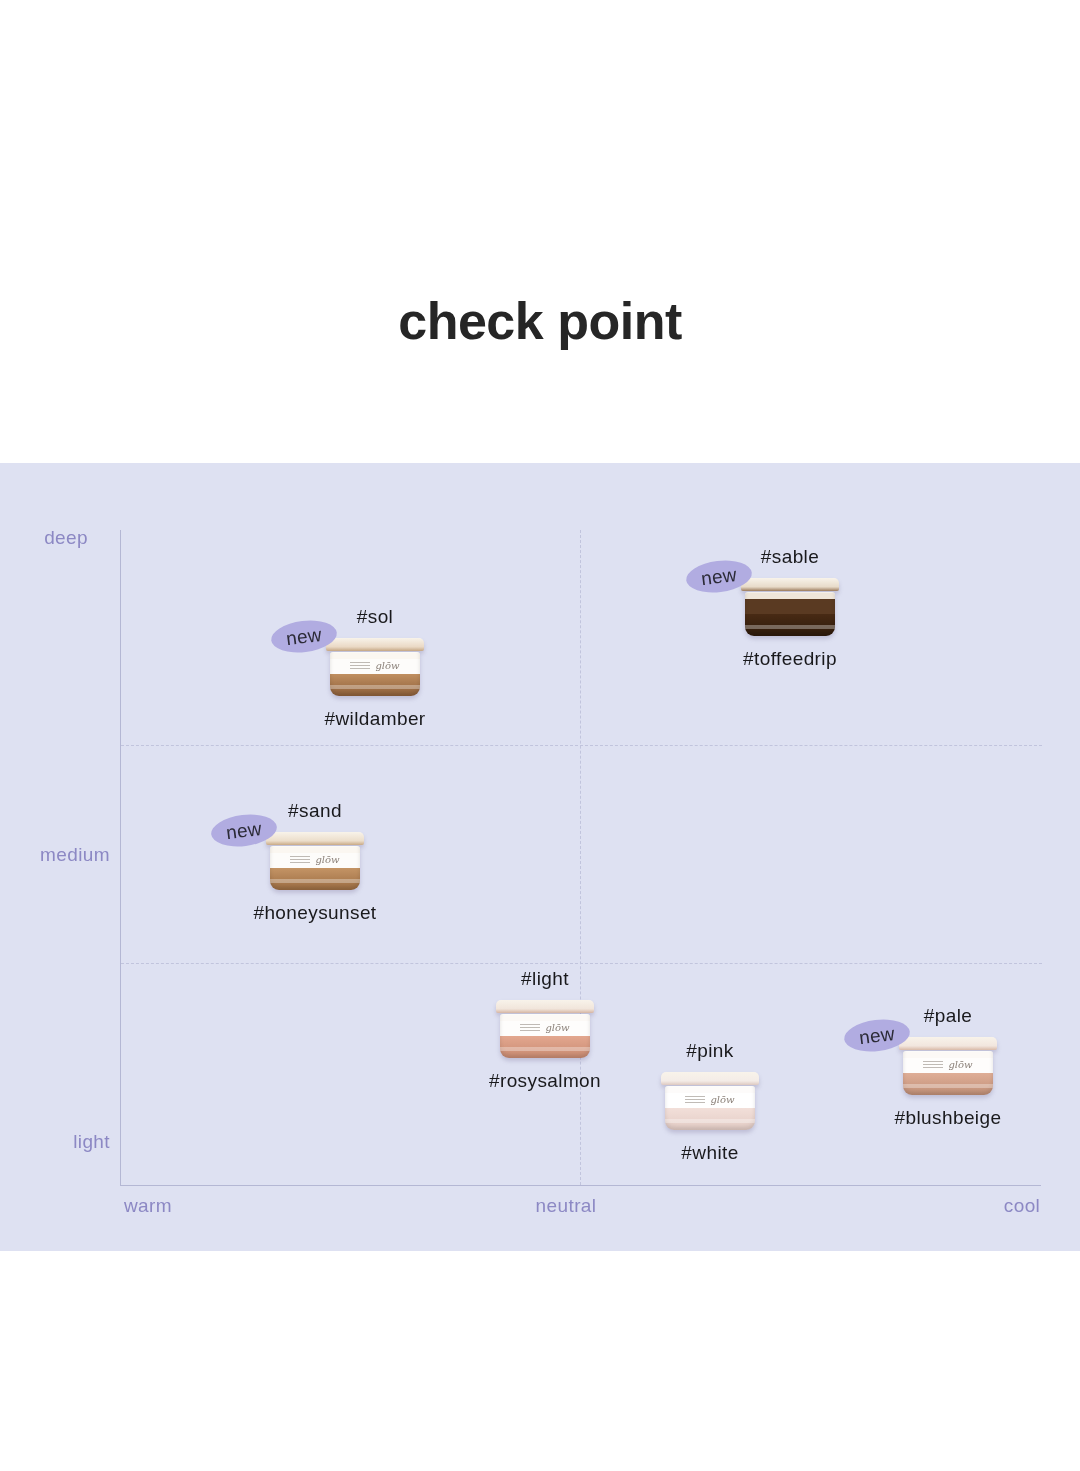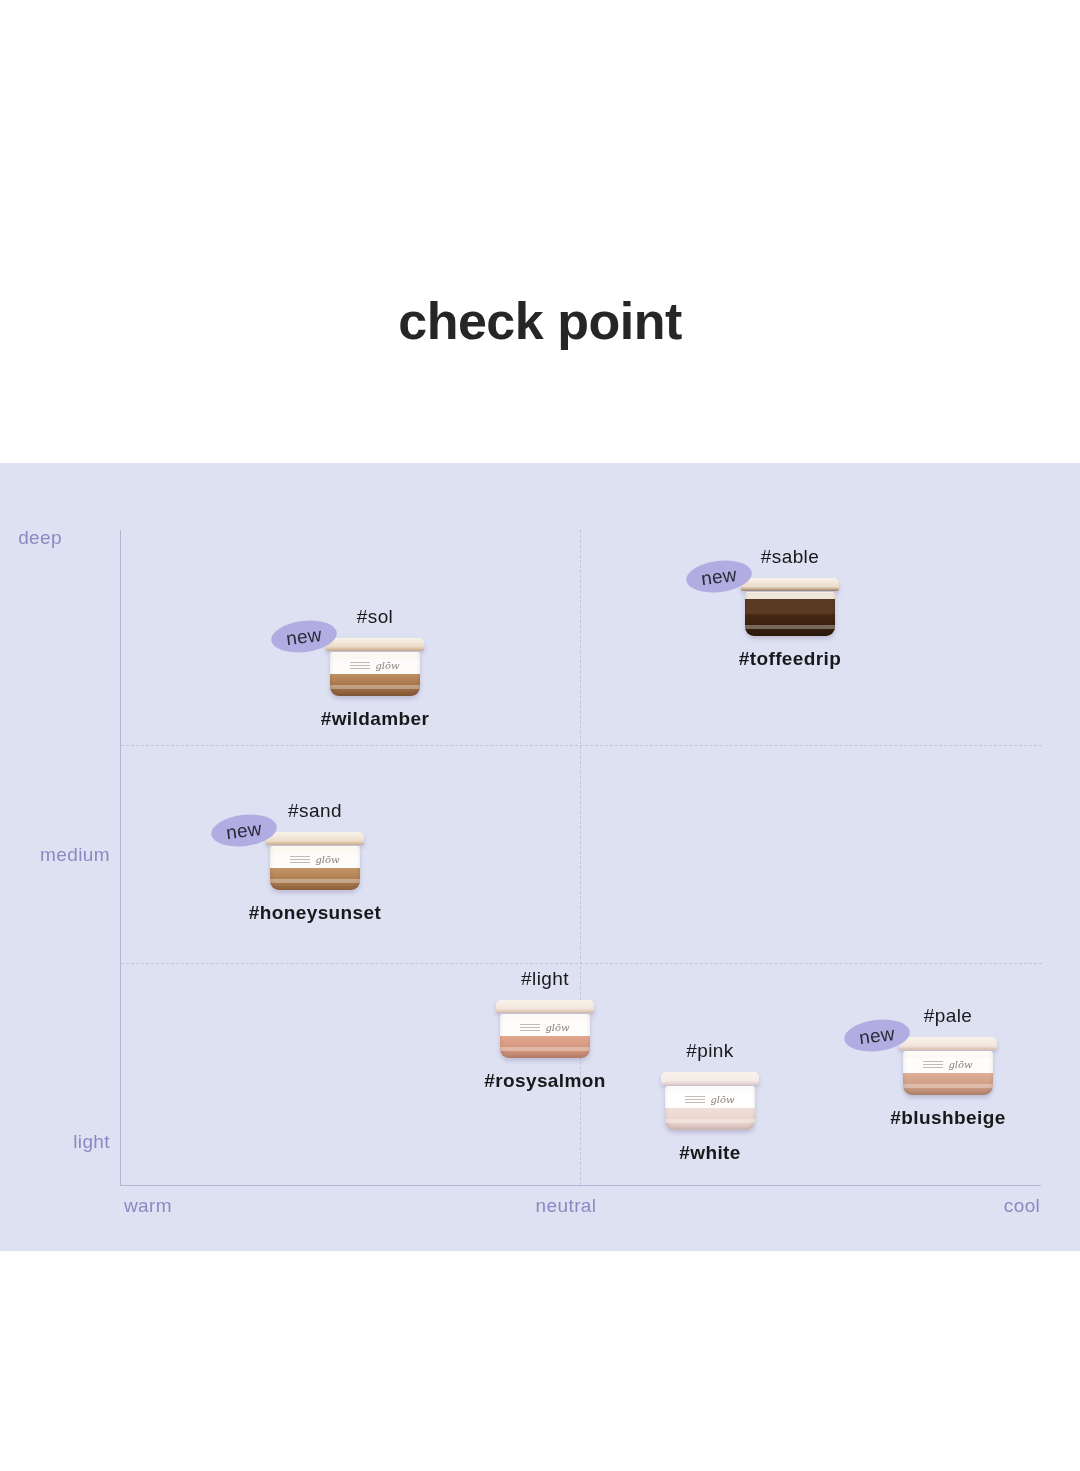--- a/index.html
+++ b/index.html
@@ -23,21 +23,21 @@
   .axis-y { position:absolute; left:120px; top:67px; width:1px; height:656px; background:#b4b7d4; }
   .axis-x { position:absolute; left:120px; top:722px; width:921px; height:1px; background:#b4b7d4; }
   .grid-h { position:absolute; left:121px; width:921px; height:0; border-top:1px dashed #c1c4dd; }
   .grid-h1 { top:282px; }
   .grid-h2 { top:500px; }
   .grid-v { position:absolute; left:580px; top:67px; height:655px; width:0; border-left:1px dashed #c1c4dd; }
 
   .axis-label {
     position:absolute; font-size:19px; color:#8c88c4; letter-spacing:0.4px; white-space:nowrap;
   }
-  .ylab-deep   { right:1018px; top:64px;  text-align:right; }
+  .ylab-deep   { right:992px; top:64px;  text-align:right; }
   .ylab-medium { right:970px; top:381px; text-align:right; }
   .ylab-light  { right:970px; top:668px; text-align:right; }
   .xlab { top:732px; transform:translateX(-50%); }
   .xlab-warm    { left:148px; }
   .xlab-neutral { left:566px; }
   .xlab-cool    { left:1022px; }
 
   
   .product {
     position:absolute; width:200px;
@@ -45,21 +45,21 @@
   }
   .pos-sol   { left:275px; top:143px; }
   .pos-sable { left:690px; top:83px;  }
   .pos-sand  { left:215px; top:337px; }
   .pos-light { left:445px; top:505px; }
   .pos-pink  { left:610px; top:577px; }
   .pos-pale  { left:848px; top:542px; }
 
   .plabel { font-size:19px; color:#19191c; letter-spacing:0.4px; line-height:22px; z-index:2; }
   .plabel.top { margin-bottom:10px; }
-  .plabel.bottom { margin-top:12px;font-weight:bold; }
+  .plabel.bottom { margin-top:12px; }
 
   .badge {
     position:absolute; left:-4px; top:15px; width:66px; height:31px;
     background:#b1ace1; border-radius:50%;
     display:flex; align-items:center; justify-content:center;
     font-size:19px; color:#2b2a36; letter-spacing:0.3px;
     transform:rotate(-7deg); z-index:3;
   }
 
   

